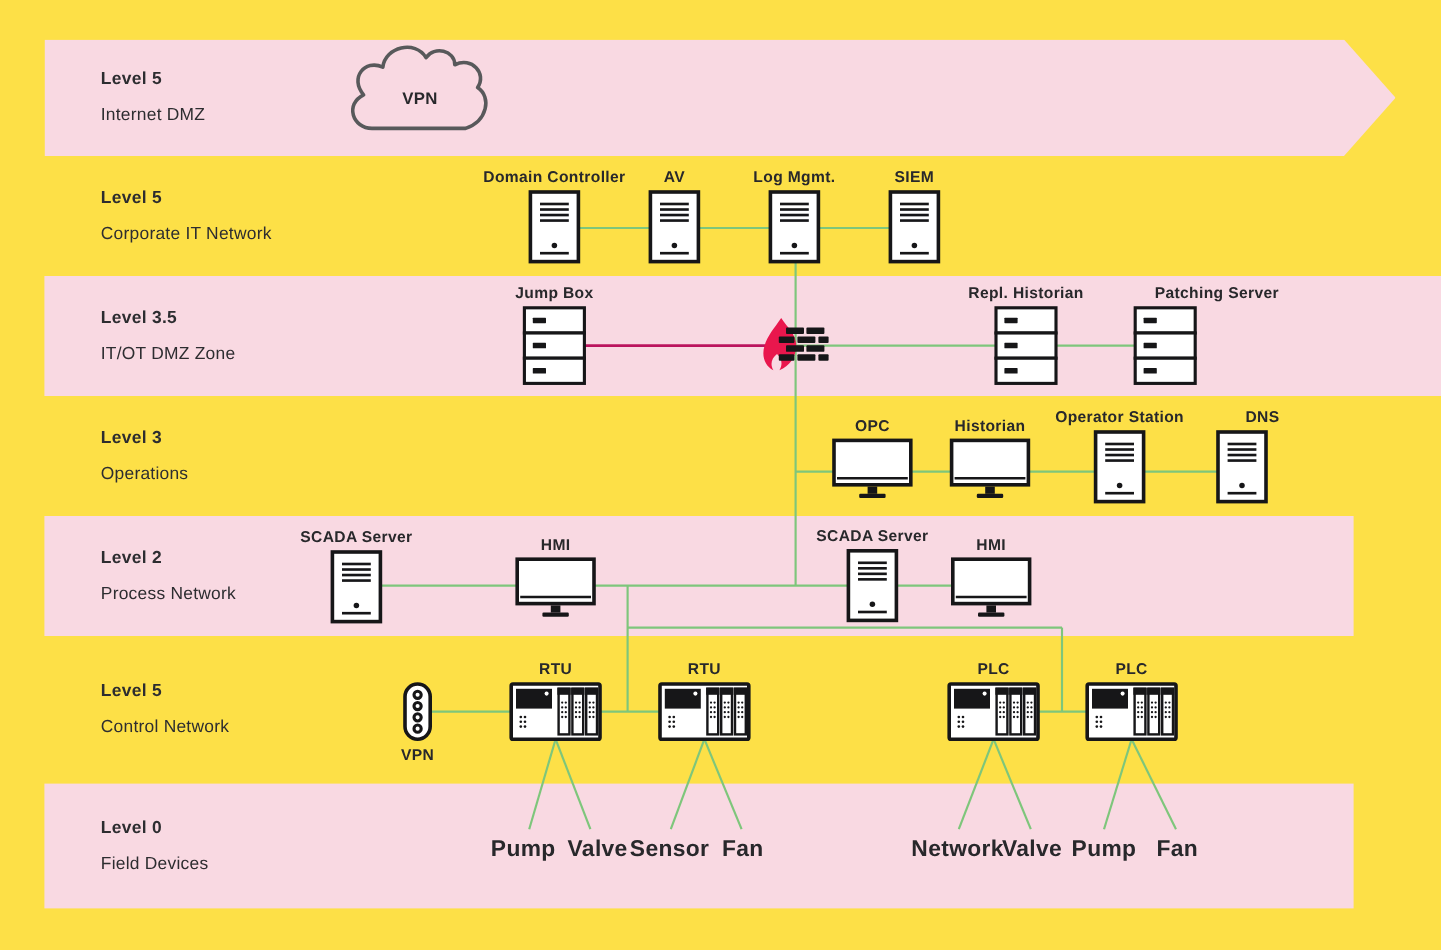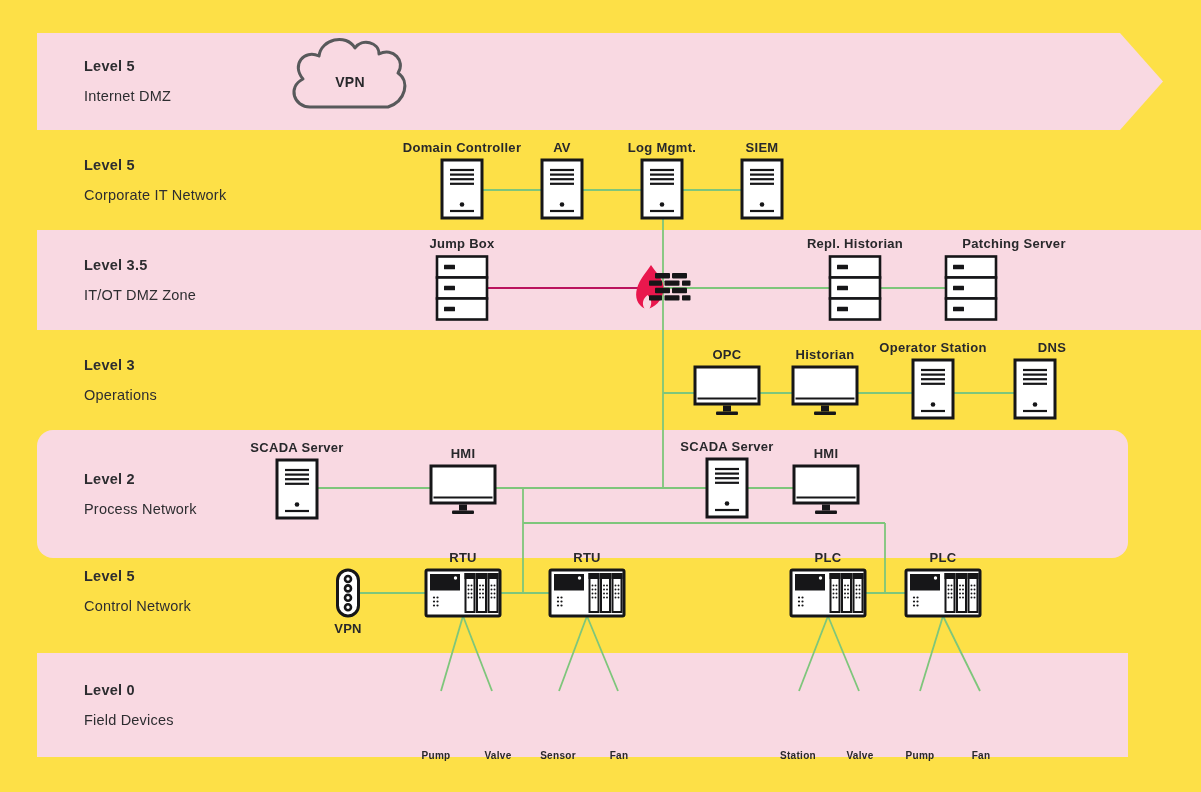--- a/index.html
+++ b/index.html
@@ -14,21 +14,21 @@
   }
   .band .lbl{margin-left:47px;}
   .band-title{font-weight:700;font-size:14.5px;color:#2d2d30;letter-spacing:.25px;line-height:1.15;}
   .band-sub{font-weight:400;font-size:14.5px;color:#2d2d30;letter-spacing:.2px;line-height:1.15;margin-top:13px;}
   .diagram-svg{position:absolute;left:0;top:0;}
   .node-label,.field-label{
     position:absolute;transform:translateX(-50%);
     font-weight:700;font-size:13px;color:#28282b;letter-spacing:.3px;
     white-space:nowrap;line-height:18px;height:18px;
   }
-  .field-label{font-size:10px;margin-top:48px;}
+  .field-label{font-size:19px;}
 </style>
 </head>
 <body>
 
 <div class="stage" id="stage">
     <div class="band pink arrow" style="top: 33px; height: 97px; width: 1126px;">
       <div class="lbl">
         <div class="band-title">Level 5</div>
         <div class="band-sub">Internet DMZ</div>
       </div>
@@ -44,21 +44,21 @@
         <div class="band-title">Level 3.5</div>
         <div class="band-sub">IT/OT DMZ Zone</div>
       </div>
     </div>
     <div class="band" style="top: 330px; height: 100px; width: 1091px;">
       <div class="lbl">
         <div class="band-title">Level 3</div>
         <div class="band-sub">Operations</div>
       </div>
     </div>
-    <div class="band pink" style="top: 430px; height: 128px; width: 1091px; border-radius: 16px;">
+    <div class="band pink" style="top: 430px; height: 100px; width: 1091px;">
       <div class="lbl">
         <div class="band-title">Level 2</div>
         <div class="band-sub">Process Network</div>
       </div>
     </div>
     <div class="band" style="top: 530px; height: 123px; width: 1091px;">
       <div class="lbl">
         <div class="band-title">Level 5</div>
         <div class="band-sub">Control Network</div>
       </div>
@@ -417,17 +417,17 @@
     <div class="node-label" style="left: 826px; top: 445px;">HMI</div>
     <div class="node-label" style="left: 348px; top: 620px;">VPN</div>
     <div class="node-label" style="left: 463px; top: 549px;">RTU</div>
     <div class="node-label" style="left: 587px; top: 549px;">RTU</div>
     <div class="node-label" style="left: 828px; top: 549px;">PLC</div>
     <div class="node-label" style="left: 943px; top: 549px;">PLC</div>
     <div class="field-label" style="left: 436px; top: 699px;">Pump</div>
     <div class="field-label" style="left: 498px; top: 699px;">Valve</div>
     <div class="field-label" style="left: 558px; top: 699px;">Sensor</div>
     <div class="field-label" style="left: 619px; top: 699px;">Fan</div>
-    <div class="field-label" style="left: 798px; top: 699px;">Station</div>
+    <div class="field-label" style="left: 798px; top: 699px;">Network</div>
     <div class="field-label" style="left: 860px; top: 699px;">Valve</div>
     <div class="field-label" style="left: 920px; top: 699px;">Pump</div>
     <div class="field-label" style="left: 981px; top: 699px;">Fan</div>
   </div>
 
 </body></html>

